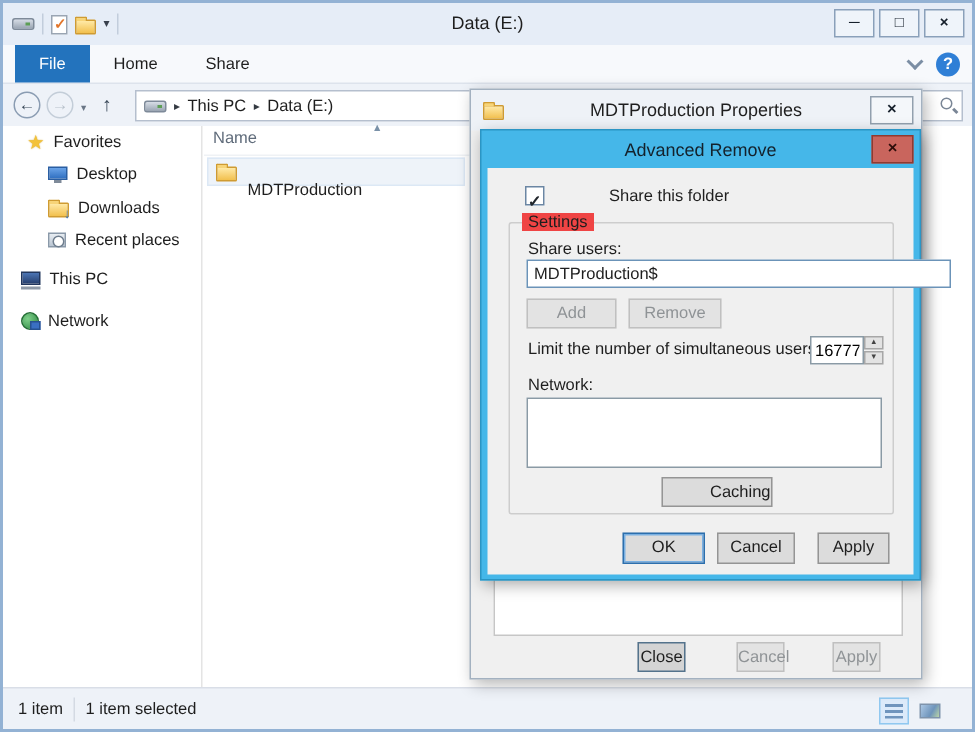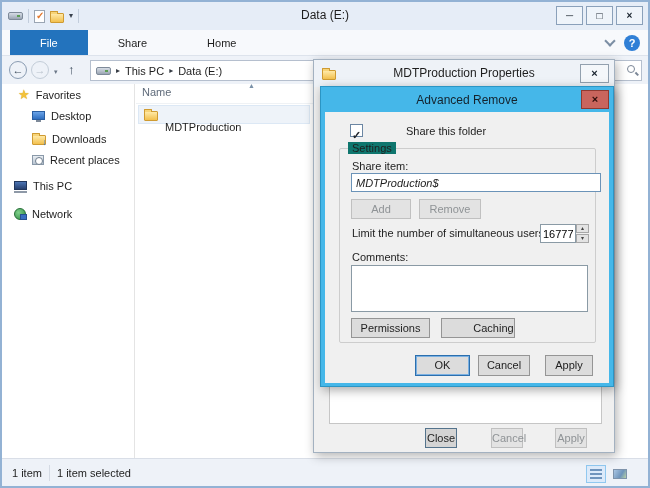--- a/index.html
+++ b/index.html
@@ -19,21 +19,21 @@
   .icon-folder { width:14px; height:10px; background:linear-gradient(#ffe9a6,#f2c04e); border:1px solid #cf9b32; border-radius:1px; position:relative; margin-top:3px; }
   .icon-folder::before { content:""; position:absolute; left:-1px; top:-3px; width:6px; height:2px; background:#f7d478; border:1px solid #cf9b32; border-bottom:none; border-radius:1px 1px 0 0; }
   .qat-chevron { font-size:8px; color:#39414d; line-height:1; }
   .win-title { position:absolute; left:0; right:0; top:6px; text-align:center; font-size:12px; color:#1e1e1e; }
   .caption-btns { position:absolute; right:5px; top:4px; display:flex; gap:3px; }
   .cap-btn { width:27px; height:19px; border:1px solid #8aa0ba; background:#eff4fa; color:#16202b;
              font-size:10px; line-height:17px; text-align:center; font-weight:bold; }
   
   .tabrow { position:absolute; left:0; top:28px; width:100%; height:26px; background:#f7f9fc; border-bottom:1px solid #dde3ec; }
   .tabs { position:absolute; left:8px; top:0; height:100%; display:flex; }
-  .tab { padding:0 30px; font-size:11px; color:#1e1e1e; line-height:26px; }
+  .tab { padding:0 16px; font-size:11px; color:#1e1e1e; line-height:26px; }
   .tab.active { background:#2373bd; color:#fff; }
   .ribbon-right { position:absolute; right:8px; top:5px; display:flex; gap:10px; align-items:center; }
   .rib-chevron { width:8px; height:8px; border-right:2px solid #7b8ea4; border-bottom:2px solid #7b8ea4; transform:rotate(45deg); margin-top:-4px; }
   .icon-help { width:16px; height:16px; border-radius:50%; background:#2f7fd6; color:#fff; font-size:11px; font-weight:bold; text-align:center; line-height:16px; }
   
   .addrrow { position:absolute; left:0; top:54px; width:100%; height:28px; background:#eef2f8; }
   .nav-circle { position:absolute; top:5px; width:18px; height:18px; border-radius:50%; border:1px solid #8a9cb2; color:#3b4a5a; font-size:11px; text-align:center; line-height:16px; background:transparent; }
   .nav-circle.disabled { border-color:#c3cdd8; color:#b9c2cc; }
   .nav-dd { position:absolute; left:52px; top:12px; font-size:7px; color:#6a7686; }
   .nav-up { position:absolute; left:66px; top:6px; font-size:13px; color:#3b4a5a; }
@@ -93,23 +93,23 @@
   
   #adv { position:absolute; left:318px; top:84px; width:294px; height:301px; background:#45b7e9;
          border:1px solid #2b95c4; box-shadow:2px 3px 10px rgba(0,0,0,.35); }
   .adv-title-text { position:absolute; left:0; right:0; top:6px; text-align:center; font-size:12px; color:#14222c; }
   .adv-close { position:absolute; right:4px; top:3px; width:28px; height:19px; background:#c9655d; border:1px solid #8e3a31; color:#2d0d0a; font-size:11px; font-weight:bold; line-height:17px; text-align:center; }
   .adv-body { position:absolute; left:4px; top:25px; width:284px; height:271px; background:#f0f0f0; }
   .adv-el { position:absolute; font-size:11px; color:#1e1e1e; }
   .checkbox { position:absolute; left:25px; top:12px; width:13px; height:13px; background:#fff; border:1px solid #6b86a3; text-align:center; }
   .checkbox span { font-size:11px; font-weight:bold; line-height:12px; color:#21262c; }
   .groupbox { position:absolute; left:14px; top:36px; width:257px; height:195px; border:1px solid #cdcdcd; border-radius:2px; }
-  .group-legend { position:absolute; left:8px; top:-7px; background:#0f766e; padding:0 4px; font-size:11px; color:#1e1e1e; }
+  .group-legend { position:absolute; left:8px; top:-7px; background:#ef4444; padding:0 4px; font-size:11px; color:#1e1e1e; }
   .textinput { position:absolute; font-family:"Liberation Sans",sans-serif; font-size:11px; color:#1e1e1e; background:#fff; border:1px solid #6b93b8; padding:0 4px; outline:none; }
-  #share-name-input { left:26px; top:61px; width:250px; height:19px;font-style:italic; }
+  #share-name-input { left:26px; top:61px; width:283px; height:19px; }
   .adv-btn { position:absolute; height:20px; line-height:18px; }
   #add-btn { left:26px; top:87px; width:60px; }
   #remove-btn { left:94px; top:87px; width:62px; }
   .spin-wrap { position:absolute; left:215px; top:112px; width:49px; height:19px; }
   .spin-input { position:absolute; left:0; top:0; width:36px; height:19px; border:1px solid #8a9aa5; background:#fff; font-size:11px; padding:0 2px; outline:none; font-family:"Liberation Sans",sans-serif; }
   .spin-btns { position:absolute; right:0; top:0; width:13px; height:19px; }
   .spin-btn { position:absolute; left:0; width:13px; height:9px; background:#e3e3e3; border:1px solid #a7a7a7; font-size:6px; line-height:7px; text-align:center; color:#444; }
   .spin-btn.up { top:0; } .spin-btn.down { top:10px; }
   #comments-area { left:26px; top:153px; width:237px; height:47px; resize:none; border:1px solid #8a9aa5; }
   #permissions-btn { left:26px; top:206px; width:79px; }
@@ -137,22 +137,22 @@
     <div class="caption-btns">
       <div class="cap-btn">─</div>
       <div class="cap-btn">□</div>
       <div class="cap-btn">×</div>
     </div>
   </div>
 
   <div class="tabrow">
     <div class="tabs">
       <div class="tab active">File</div>
+      <div class="tab">Home</div>
       <div class="tab">Share</div>
-      <div class="tab">Home</div>
     </div>
     <div class="ribbon-right">
       <span class="rib-chevron"></span>
       <span class="icon-help">?</span>
     </div>
   </div>
 
   <div class="addrrow">
     <div class="nav-circle" style="left:7px;">←</div>
     <div class="nav-circle disabled" style="left:29px;">→</div>
@@ -242,39 +242,38 @@
     <div class="adv-body">
       <div class="checkbox">
         <span>✓</span>
       </div>
       <div class="adv-el" style="left:45px; top:13px;margin-left:36px;">Share this folder</div>
 
       <div class="groupbox">
         <span class="group-legend">Settings</span>
       </div>
 
-      <div class="adv-el" style="left:27px; top:48px;">Share item:</div>
+      <div class="adv-el" style="left:27px; top:48px;">Share users:</div>
       <input class="textinput" id="share-name-input" type="text" value="MDTProduction$" style="">
 
       <div class="btn adv-btn disabled" id="add-btn">Add</div>
       <div class="btn adv-btn disabled" id="remove-btn">Remove</div>
 
       <div class="adv-el" style="left:27px; top:115px;">Limit the number of simultaneous users to:</div>
       <div class="spin-wrap">
         <input class="spin-input" type="text" value="16777" style="">
         <div class="spin-btns">
           <div class="spin-btn up">▴</div>
           <div class="spin-btn down">▾</div>
         </div>
       </div>
 
-      <div class="adv-el" style="left:27px; top:139px;">Comments:</div>
+      <div class="adv-el" style="left:27px; top:139px;">Network:</div>
       <textarea class="textinput" id="comments-area" style=""></textarea>
 
-      <div class="btn adv-btn" id="permissions-btn">Permissions</div>
       <div class="btn adv-btn" id="caching-btn">Caching</div>
 
       <div class="btn adv-footer-btn" id="ok-btn">OK</div>
       <div class="btn adv-footer-btn" id="adv-cancel-btn">Cancel</div>
       <div class="btn adv-footer-btn" id="adv-apply-btn">Apply</div>
     </div>
   </div>
 
 </div>
 

